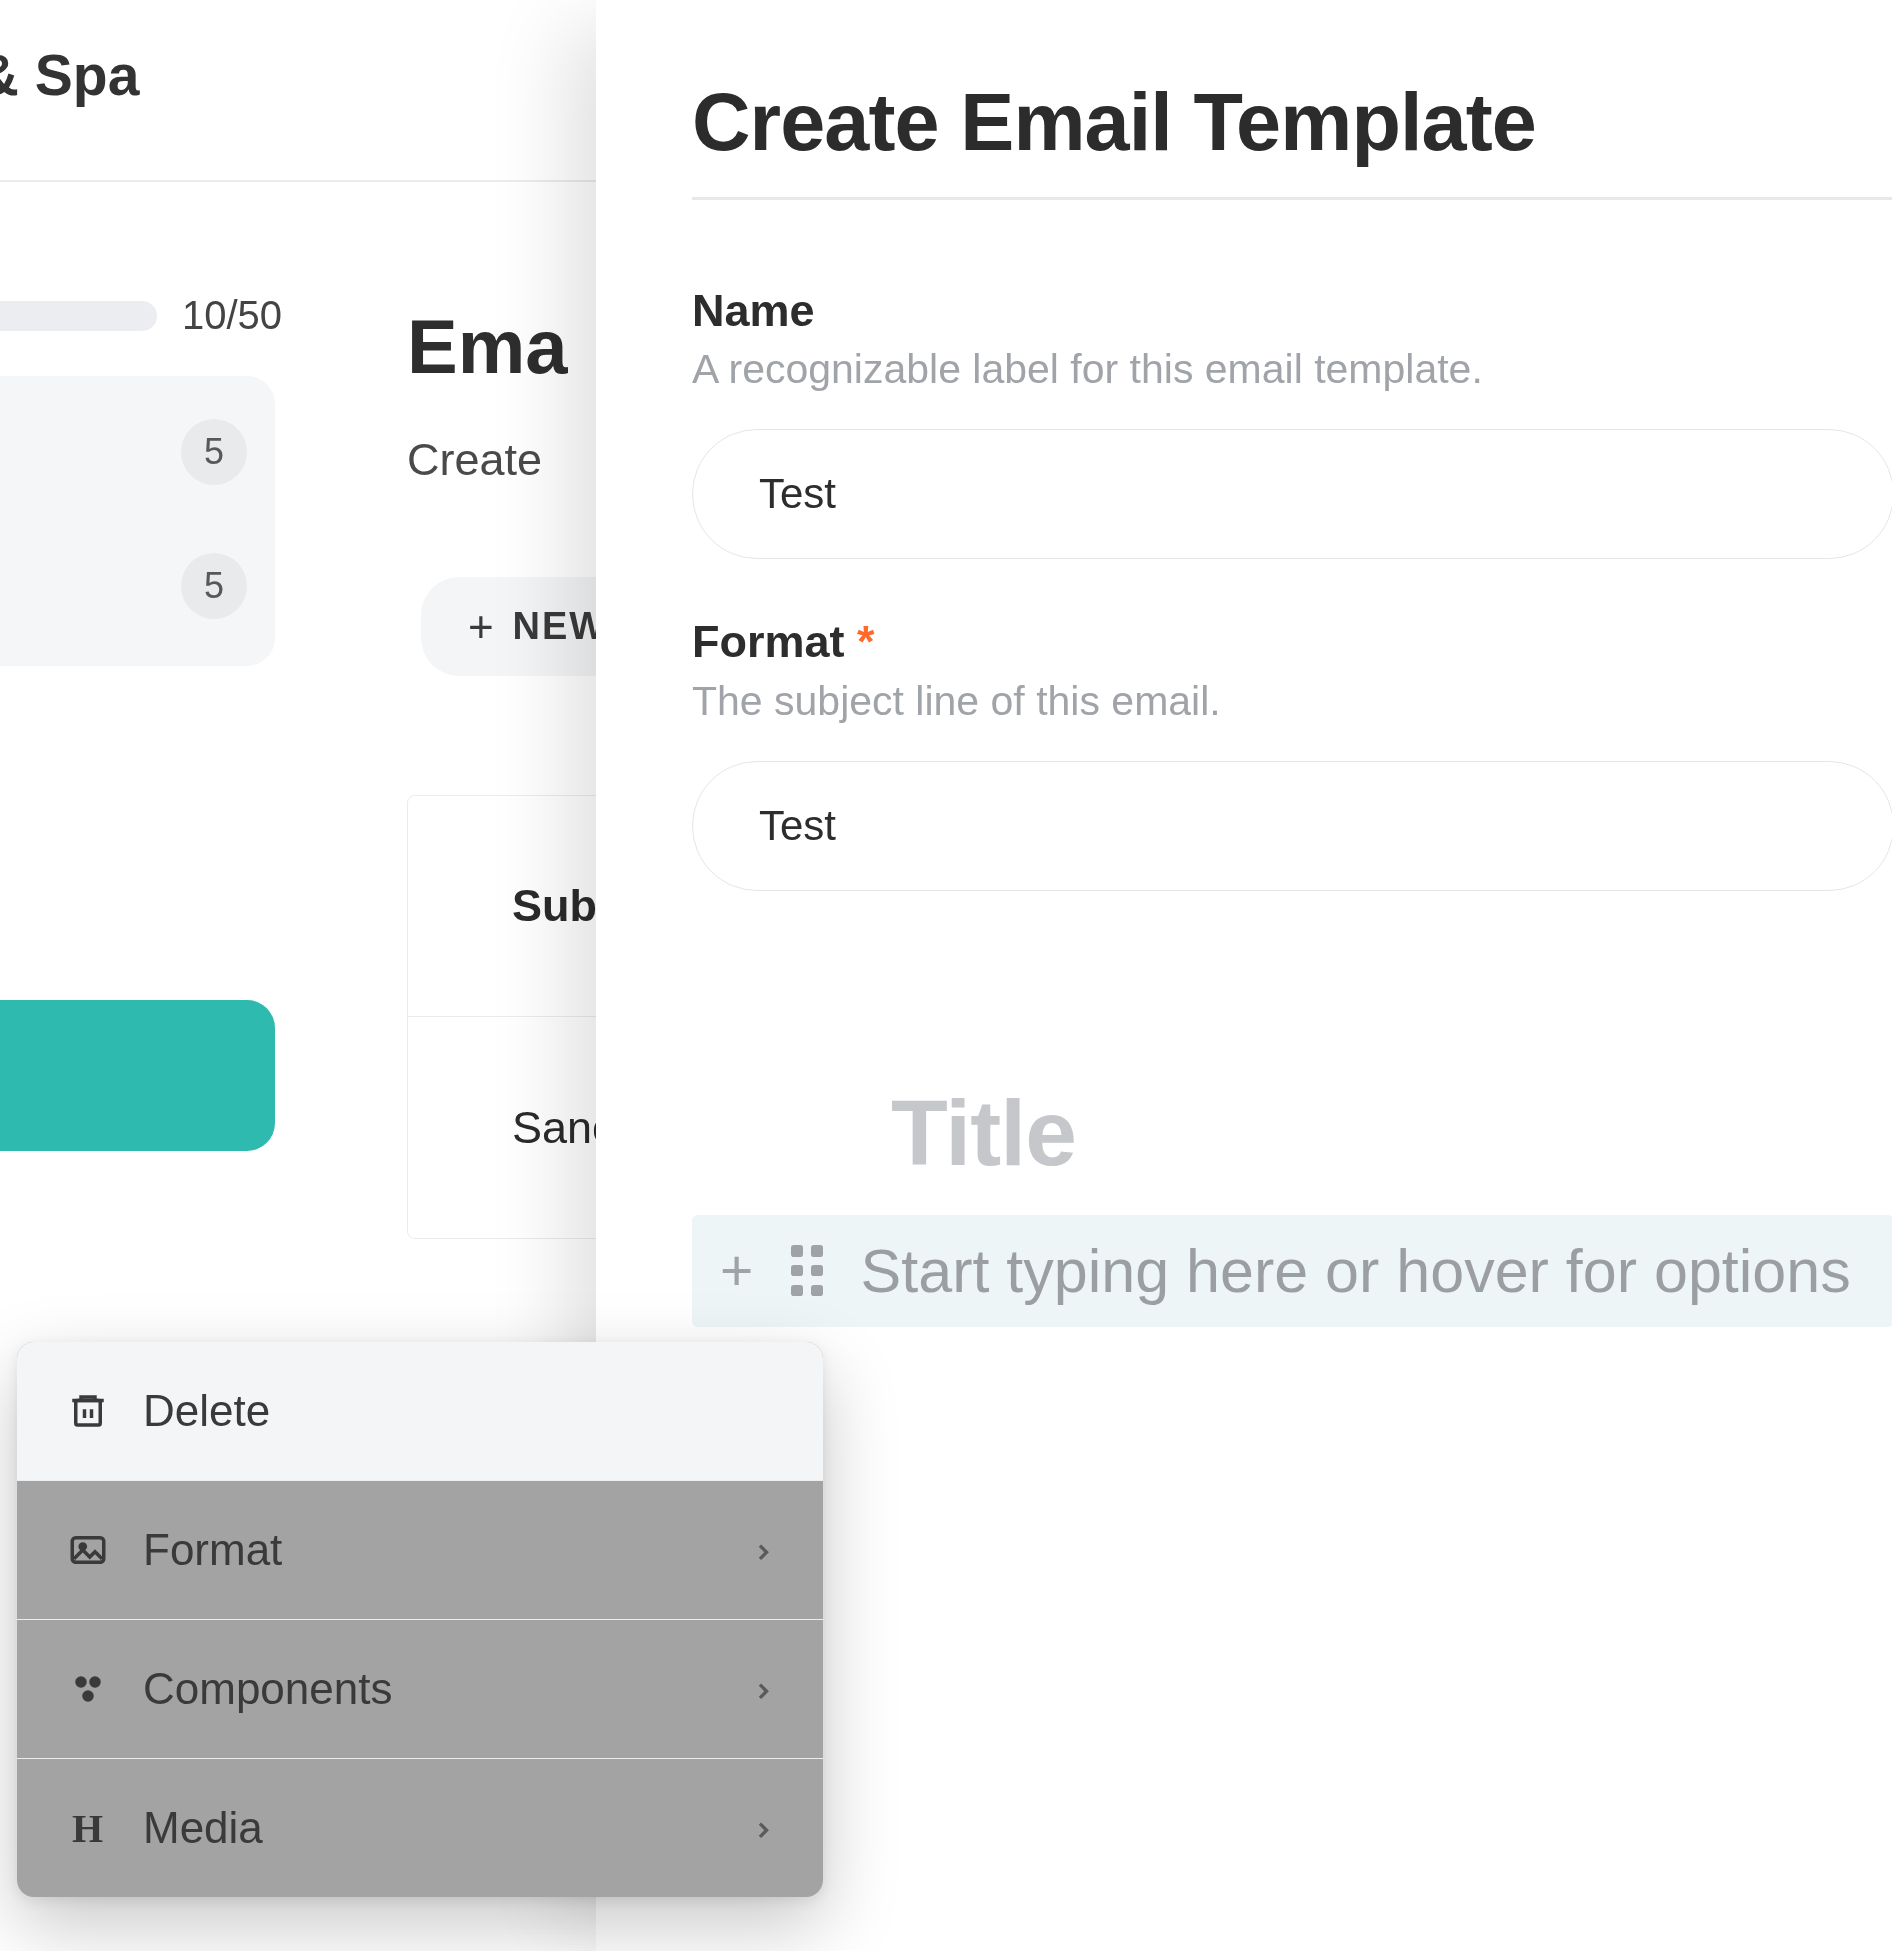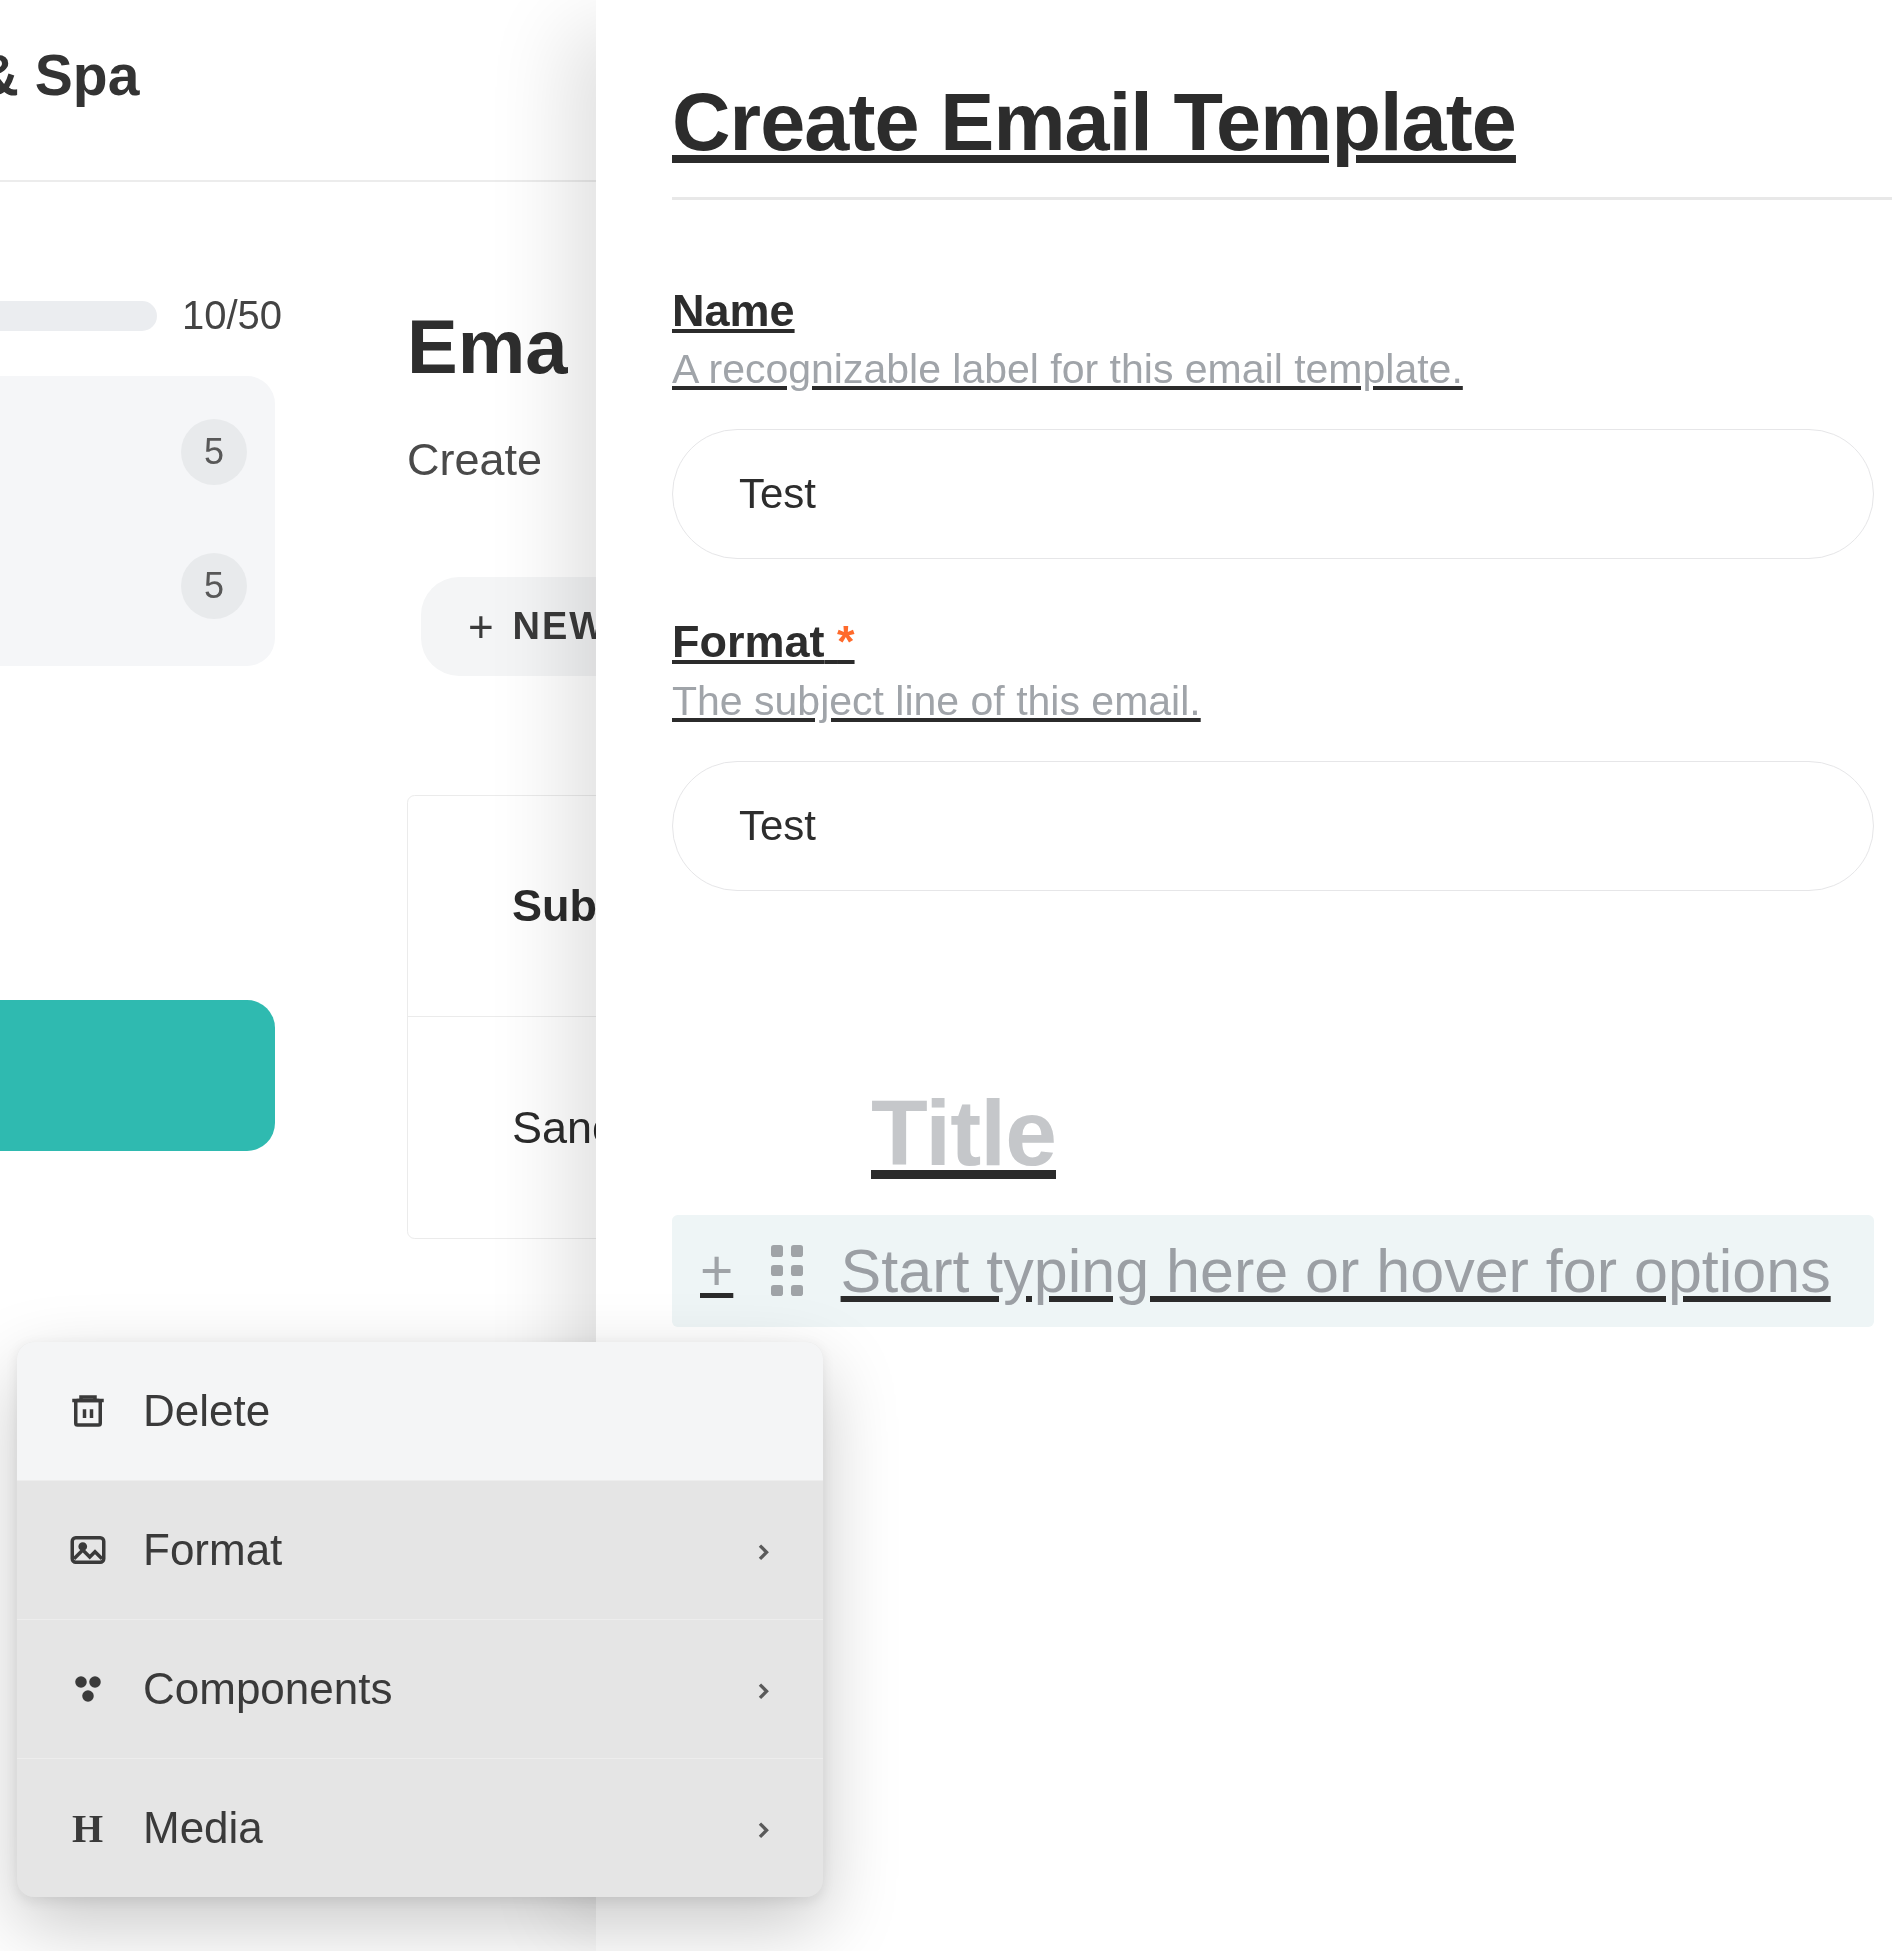--- a/index.html
+++ b/index.html
@@ -144,23 +144,22 @@
   .bg-table .drow:last-child { border-bottom: none; }
 
   
   .panel {
     position: absolute;
     left: 596px;
     right: 0;
     top: 0;
     bottom: 0;
     background: #ffffff;
-    padding: 76px 0 0 76px;
+    padding: 76px 0 0 96px;
     box-shadow: -57px 0 76px -28px rgba(0,0,0,0.12);
-    text-decoration: underline;
   }
   .panel-title {
     font-size: 81px;
     font-weight: 800;
     color: #2c2c2c;
     letter-spacing: -0.9px;
   }
   .panel-hr {
     margin-top: 28px;
     height: 2.8px;
@@ -217,21 +216,21 @@
     font-size: 61px;
     color: #9b9fa4;
   }
 
   
   .ctx-menu {
     position: absolute;
     left: 17px;
     top: 1342px;
     width: 806px;
-    background: #e5e5e5;
+    background: #a3a3a3;
     border-radius: 17px;
     box-shadow: 0 28px 76px rgba(0,0,0,0.22), 0 3.8px 13.2px rgba(0,0,0,0.08);
     overflow: hidden;
   }
   .ctx-item {
     display: flex;
     align-items: center;
     gap: 32px;
     padding: 44px 47px;
     font-size: 44px;

